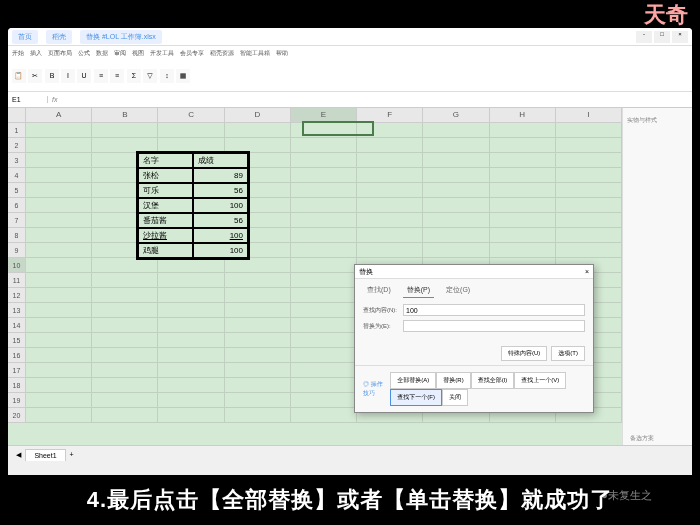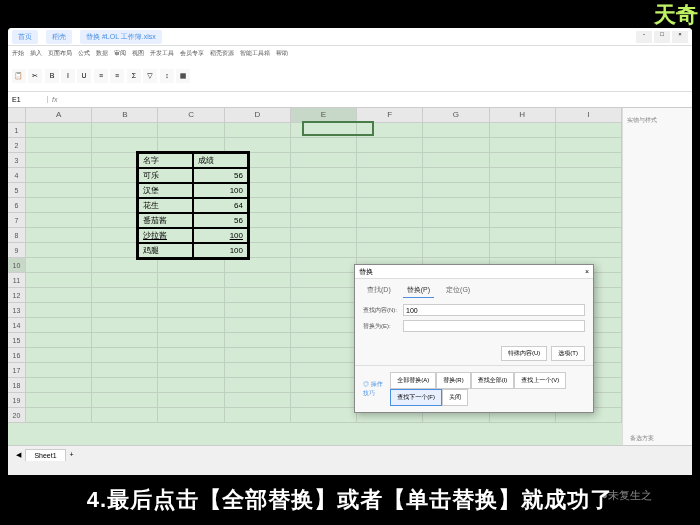--- a/index.html
+++ b/index.html
@@ -1,18 +1,18 @@
 <!DOCTYPE html>
 <html><head>
 <meta charset="utf-8">
 <style>
 * { margin: 0; padding: 0; box-sizing: border-box; font-family: "Microsoft YaHei", sans-serif; }
 body { width: 700px; height: 525px; background: #000; overflow: hidden; position: relative; }
 .monitor { position: absolute; top: 28px; left: 8px; right: 8px; bottom: 50px; background: #f0f0f0; border-radius: 4px 4px 0 0; overflow: hidden; }
-.top-overlay { position: absolute; top: 0; right: 2px; color: #bef264; font-size: 22px; font-weight: bold; z-index: 100; }
+.top-overlay { position: absolute; top: 0; right: 12px; color: #fca5a5; font-size: 22px; font-weight: bold; z-index: 100; }
 .titlebar { height: 18px; background: #fff; display: flex; align-items: center; font-size: 7px; gap: 8px; padding: 0 4px; border-bottom: 1px solid #ddd; }
 .tab-small { padding: 2px 6px; background: #e8f0ff; border-radius: 2px; color: #4a90e2; }
 .win-ctrl { margin-left: auto; display: flex; gap: 2px; }
 .win-btn { width: 16px; height: 12px; background: #f0f0f0; font-size: 6px; text-align: center; }
 .menubar { height: 14px; background: #fff; display: flex; align-items: center; font-size: 6px; color: #555; gap: 6px; padding: 0 4px; }
 .menu-item { cursor: pointer; }
 .toolbar { height: 32px; background: #fff; display: flex; align-items: center; font-size: 7px; padding: 0 4px; border-bottom: 1px solid #ddd; gap: 3px; flex-wrap: wrap; overflow: hidden; }
 .tool-group { display: flex; gap: 2px; align-items: center; }
 .tool-btn { width: 14px; height: 14px; background: #f8f8f8; border: none; font-size: 7px; }
 .formula-bar { height: 16px; background: #fff; display: flex; align-items: center; font-size: 7px; border-bottom: 1px solid #ccc; }
@@ -379,30 +379,30 @@
             <div class="cell"></div>
             <div class="cell"></div>
           </div>
         </div>
       <div class="data-table" id="datatable">
           <div class="dt-row">
             <div class="dt-cell">名字</div>
             <div class="dt-cell">成绩</div>
           </div>
           <div class="dt-row">
+            <div class="dt-cell">张松</div>
+            <div class="dt-cell num">89</div>
+          </div>
+          <div class="dt-row">
             <div class="dt-cell">可乐</div>
             <div class="dt-cell num">56</div>
           </div>
           <div class="dt-row">
             <div class="dt-cell">汉堡</div>
             <div class="dt-cell num">100</div>
-          </div>
-          <div class="dt-row">
-            <div class="dt-cell">花生</div>
-            <div class="dt-cell num">64</div>
           </div>
           <div class="dt-row">
             <div class="dt-cell">番茄酱</div>
             <div class="dt-cell num">56</div>
           </div>
           <div class="dt-row">
             <div class="dt-cell hl">沙拉酱</div>
             <div class="dt-cell num hl">100</div>
           </div>
           <div class="dt-row">

